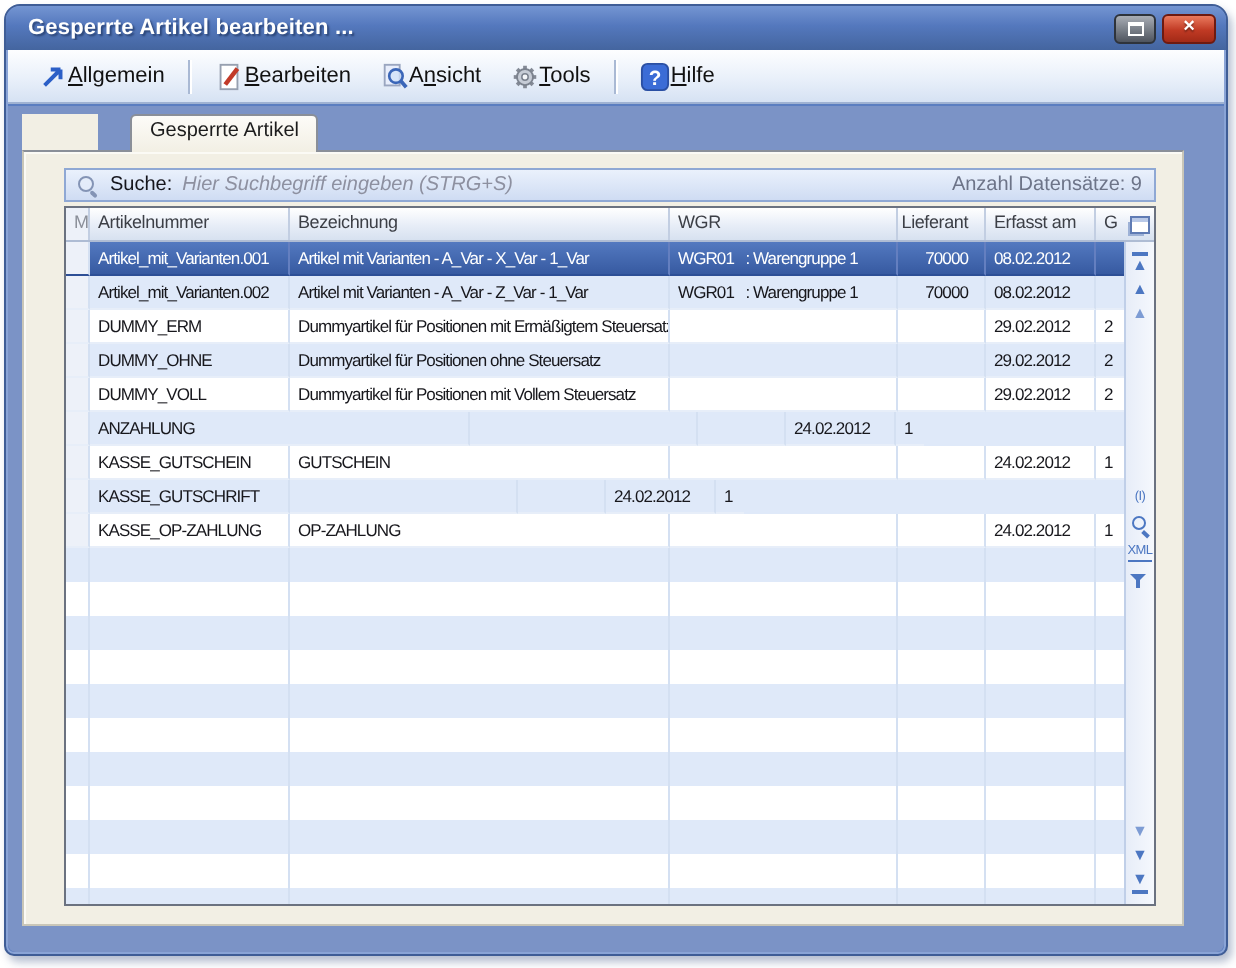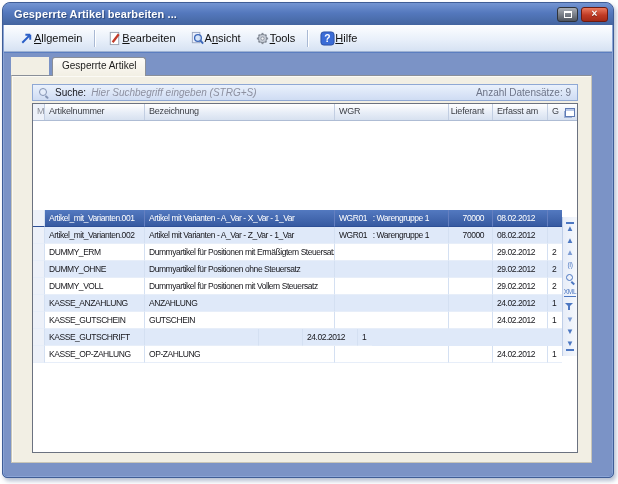--- a/index.html
+++ b/index.html
@@ -30,21 +30,21 @@
   .tb-item{display:flex;align-items:center;gap:0;padding:2px 7px;font-size:11px;color:#111;border-radius:2px;}
   .tb-item .lbl{white-space:nowrap;}
   .tb-item .k{text-decoration:underline;}
   .tb-sep{width:1px;height:17px;background:#a9b9d4;margin:0 5px;box-shadow:1px 0 0 #ffffff;}
   .tb-icon{width:15px;height:15px;display:inline-block;flex:0 0 auto;}
 
   
   .client{position:absolute;left:1px;top:50px;right:1px;bottom:1px;background:#7b93c6;
     border-radius:0 0 4px 4px;}
   .tab-left-patch{position:absolute;left:7px;top:4px;width:38px;height:19px;background:#f2efe4;}
-  .tab{position:absolute;left:48px;top:4px;height:19px;padding:2px 9px 0 9px;
+  .tab{position:absolute;left:61px;top:4px;height:19px;padding:2px 9px 0 9px;
     background:linear-gradient(#fdfcf8,#f2efe4);border:1px solid #8a8f98;border-bottom:none;
     border-radius:3px 3px 0 0;font-size:10px;color:#1c1c1c;z-index:3;}
   .page{position:absolute;left:7px;top:22px;right:20px;bottom:13px;background:#f2efe4;
     border:1px solid #c9c6b8;border-top-color:#8a8f98;box-shadow:inset 1px 1px 0 #fbfaf5;}
 
   
   .searchbar{position:absolute;left:20px;top:8px;width:546px;height:17px;
     background:linear-gradient(#eaf1fc,#cfdcf3);border:1px solid #8fa8d4;border:1px solid #8fa8d4;
     display:flex;align-items:center;padding:0 6px;gap:5px;font-size:10px;}
   .search-label{font-weight:normal;color:#15151c;}
@@ -62,21 +62,21 @@
   .g-header{display:flex;height:17px;flex:0 0 auto;
     background:linear-gradient(#ffffff,#e7edf7 55%,#d7e1f0);border-bottom:1px solid #aebcd4;}
   .hcell{font-size:9px;color:#3c3f46;padding:2px 0 0 4px;border-right:1px solid #c2cee2;
     white-space:nowrap;overflow:hidden;letter-spacing:-.2px;}
   .hcell.dim{color:#8b8f99;}
   .h-corner{width:15px;flex:0 0 auto;border-right:none;display:flex;align-items:center;justify-content:center;padding:0;}
   .chooser{position:relative;width:10px;height:9px;border:1px solid #5f7bb4;background:#fff;
     box-shadow:-2px 2px 0 -1px #9db1d6;}
   .chooser::before{content:"";position:absolute;left:0;top:0;right:0;height:2px;background:#b9c9e8;}
 
-  .g-body{flex:1;display:flex;min-height:0;align-items:center;}
+  .g-body{flex:1;display:flex;min-height:0;}
   .g-table{width:529px;flex:0 0 auto;display:flex;flex-direction:column;}
   .row{display:flex;height:17px;flex:0 0 auto;background:#ffffff;}
   .row:nth-child(even){background:#dfe9f9;}
   .cell{font-size:8.5px;letter-spacing:-.45px;color:#17171c;padding:3px 0 0 4px;border-right:1px solid #d4e0f2;
     border-bottom:1px solid #e7eef9;white-space:pre;overflow:hidden;}
   .c-m{width:12px;background:#edf1f9;}
   .c-art{width:100px;}
   .c-bez{width:190px;}
   .c-wgr{width:114px;}
   .c-lief{width:44px;text-align:right;padding-right:8px;padding-left:0;}
@@ -258,21 +258,20 @@
               <div class="cell c-art">DUMMY_VOLL</div>
               <div class="cell c-bez">Dummyartikel für Positionen mit Vollem Steuersatz</div>
               <div class="cell c-wgr"></div>
               <div class="cell c-lief"></div>
               <div class="cell c-erf">29.02.2012</div>
               <div class="cell c-g">2</div>
             </div>
 
             <div class="row">
               <div class="cell c-m"></div>
-              <div class="cell c-art">KASSE_ANZAHLUNG</div>
               <div class="cell c-bez">ANZAHLUNG</div>
               <div class="cell c-wgr"></div>
               <div class="cell c-lief"></div>
               <div class="cell c-erf">24.02.2012</div>
               <div class="cell c-g">1</div>
             </div>
 
             <div class="row">
               <div class="cell c-m"></div>
               <div class="cell c-art">KASSE_GUTSCHEIN</div>

